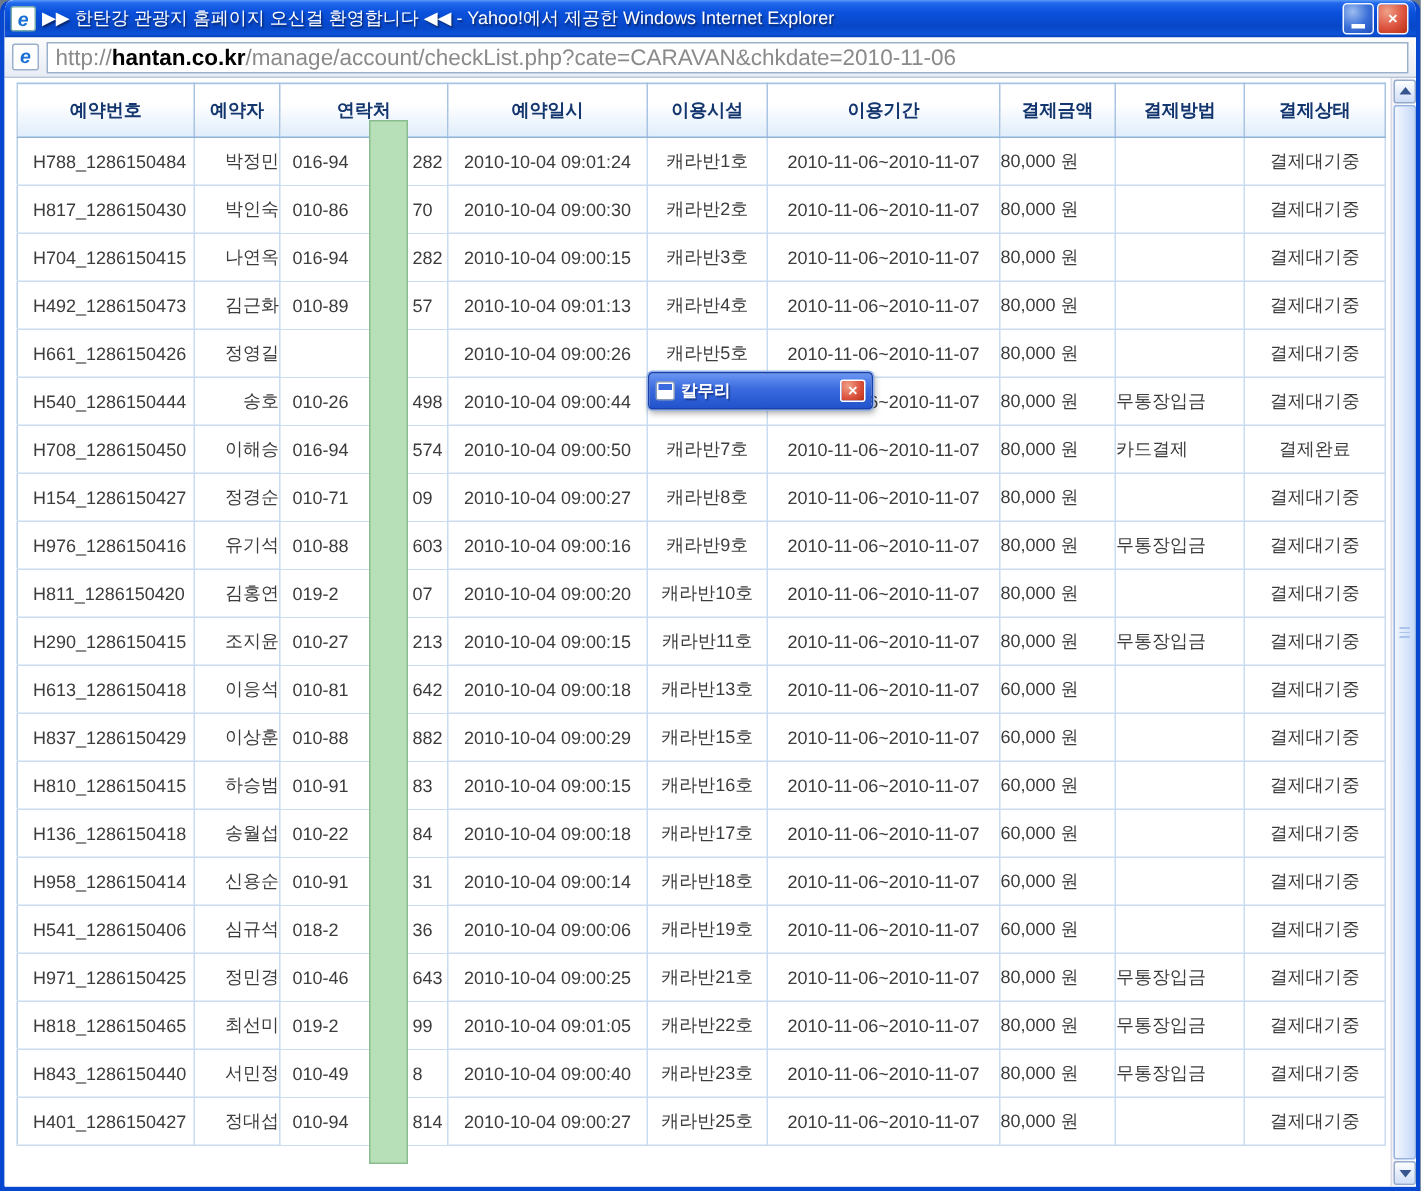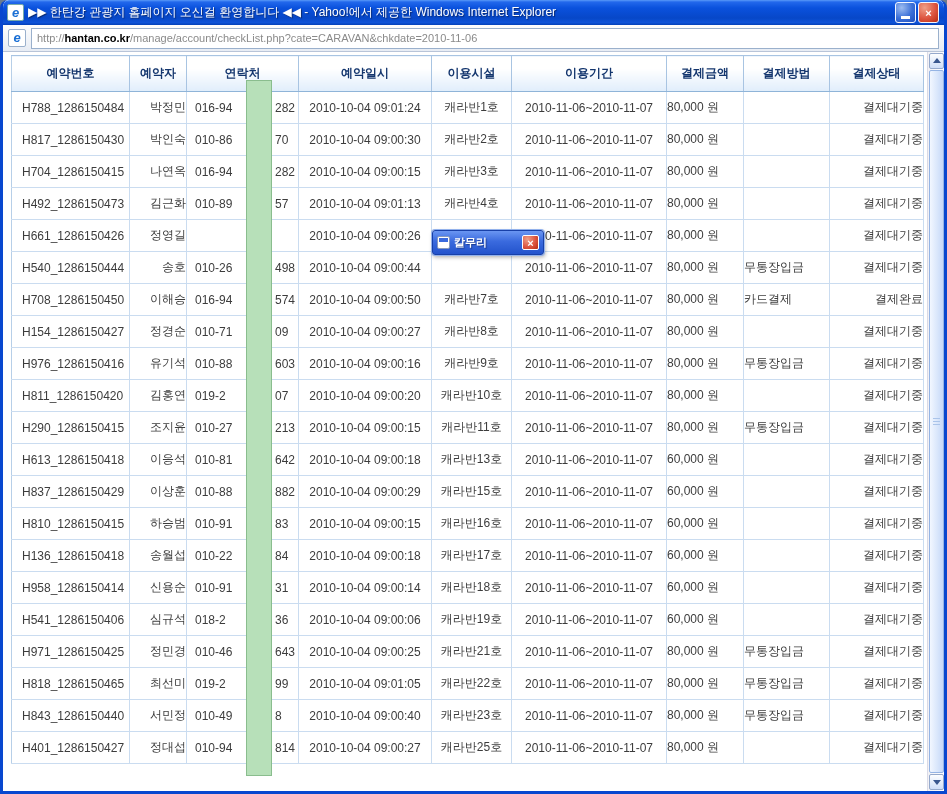--- a/index.html
+++ b/index.html
@@ -12,47 +12,47 @@
   .title-text{color:#fff;font-weight:normal;font-size:12px;text-shadow:1px 1px 1px #0a2a70;flex:1;white-space:nowrap;overflow:hidden}
   .win-buttons{display:flex;gap:2px;flex:0 0 auto}
   .win-btn{width:21px;height:21px;border-radius:3px;border:1px solid #f2f6ff;color:#fff;display:flex;align-items:center;justify-content:center;font-size:11px;font-weight:bold;cursor:default}
   .btn-min{background:radial-gradient(circle at 30% 25%,#9dbcf0,#3a6fd8 55%,#1e4fc0)}
   .btn-min .bar{display:block;width:9px;height:3px;background:#fff;margin-top:9px}
   .btn-close{background:radial-gradient(circle at 30% 25%,#f0a088,#dd5540 55%,#b82c12)}
 
   
   .addressbar{height:27px;background:linear-gradient(180deg,#fdfdfd,#e7ecf4);border-bottom:1px solid #b8c4d8;display:flex;align-items:center;padding:2px 5px;gap:5px}
   .addr-icon{width:18px;height:18px;background:#fff;border:1px solid #9ab0cc;border-radius:2px;color:#1a6fd4;font-weight:bold;font-size:13px;line-height:16px;text-align:center;font-style:italic;flex:0 0 auto}
-  .url-field{flex:1;height:21px;background:#fff;border:1px solid #9ab0cc;display:flex;align-items:center;padding:0 5px;font-size:11px;white-space:nowrap;overflow:hidden}
+  .url-field{flex:1;height:21px;background:#fff;border:1px solid #9ab0cc;display:flex;align-items:center;padding:0 5px;font-size:15px;white-space:nowrap;overflow:hidden}
   .u-gray{color:#8a8a8a}
   .u-host{color:#000;font-weight:bold}
 
   
   .viewport{position:relative;height:739px;background:#fff;overflow:hidden}
 
   
   .res-table{position:absolute;left:8px;top:3px;width:912px;border-collapse:collapse;table-layout:fixed;background:#fff;border-left:1px solid #b7cfe8;border-right:1px solid #b7cfe8}
   .res-table th{height:36px;background:linear-gradient(180deg,#ffffff 0%,#ffffff 35%,#e0edfb 100%);border-right:1px solid #a8c4e2;border-top:1px solid #a8c4e2;border-bottom:1px solid #8fb4d8;color:#14366e;font-size:12px;font-weight:bold;text-align:center;white-space:nowrap;overflow:hidden}
   .res-table td{height:32px;border-right:1px solid #cadcf0;border-bottom:1px solid #cadcf0;font-size:12px;color:#3c3c3c;white-space:nowrap;overflow:hidden;background:#fff}
   td.c-id{text-align:left;padding-left:10px}
   td.c-name{text-align:right}
   td.c-phone{text-align:left;padding-left:8px;position:relative}
   td.c-phone .ph-r{position:absolute;left:88px;top:0;line-height:32px}
   td.c-dt{text-align:center}
   td.c-fac{text-align:center}
   td.c-per{text-align:center}
   td.c-amt{text-align:right;padding-right:24px}
   td.c-mth{text-align:left}
-  td.c-sts{text-align:right}
+  td.c-sts{text-align:center}
 
   
   .green-strip{position:absolute;left:243px;top:28px;width:26px;height:696px;background:#b7e0b9;border:1px solid #8abd8e;z-index:5}
 
   
-  .kalmuri{position:absolute;left:429px;top:178px;width:112px;height:25px;z-index:6;border:1px solid #1840a8;border-radius:3px;background:linear-gradient(180deg,#6a96f2 0%,#3a6ade 45%,#2353cc 100%);box-shadow:0 0 0 1px #93b2ec,1px 2px 4px rgba(0,0,0,.35);display:flex;align-items:center;padding:0 4px;gap:4px}
+  .kalmuri{position:absolute;left:429px;top:196px;width:150px;height:25px;z-index:6;border:1px solid #1840a8;border-radius:3px;background:linear-gradient(180deg,#6a96f2 0%,#3a6ade 45%,#2353cc 100%);box-shadow:0 0 0 1px #93b2ec,1px 2px 4px rgba(0,0,0,.35);display:flex;align-items:center;padding:0 4px;gap:4px}
   .kalmuri-icon{width:13px;height:13px;background:#fff;border:1px solid #8899bb;border-radius:2px;flex:0 0 auto;position:relative}
   .kalmuri-icon::after{content:"";position:absolute;left:1px;top:1px;right:1px;height:4px;background:#3a6ade}
   .kalmuri-title{color:#fff;font-size:11px;font-weight:bold;flex:1;text-shadow:1px 1px 1px #1a3a90;white-space:nowrap;overflow:hidden}
   .kalmuri-close{width:17px;height:15px;background:radial-gradient(circle at 30% 25%,#f0a088,#dd5540 55%,#b82c12);border:1px solid #fff;border-radius:2px;color:#fff;font-size:11px;font-weight:bold;display:flex;align-items:center;justify-content:center;cursor:default}
 
   
   .scrollbar{position:absolute;right:0;top:0;width:17px;height:100%;background:linear-gradient(90deg,#f2f2f6,#fdfdff);border-left:1px solid #dadae6;z-index:4}
   .sb-btn{position:absolute;left:1px;width:15px;height:16px;background:linear-gradient(180deg,#fdfeff,#cfdef8);border:1px solid #95a9cc;border-radius:2px}
   .sb-up{top:1px}
   .sb-down{bottom:1px}

